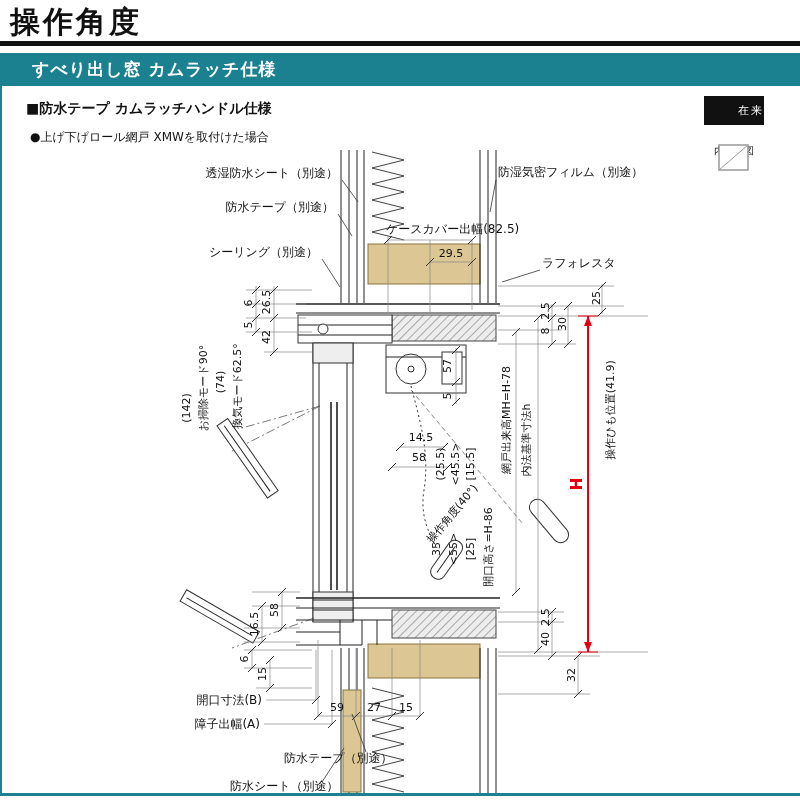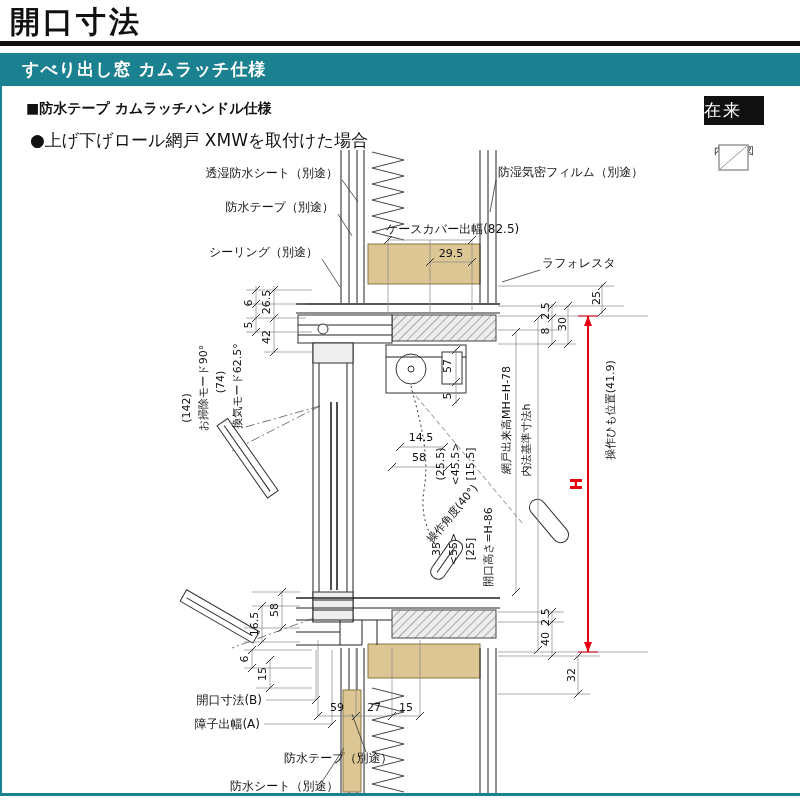--- a/index.html
+++ b/index.html
@@ -2,28 +2,28 @@
 <html><head>
 <meta charset="utf-8">
 <style>
   html,body{margin:0;padding:0}
   body{position:relative;width:800px;height:800px;background:#fff;overflow:hidden;
        font-family:"DejaVu Sans","Liberation Sans",sans-serif;color:#111}
   .abs{position:absolute}
   .title{left:10px;top:2px;font-size:30px;font-weight:bold;letter-spacing:3px}
   .title-rule{left:0;top:41px;width:800px;height:5px;background:#111}
   .banner{left:0;top:53px;width:800px;height:33px;background:#1b8090;color:#fff;
-          font-size:17px;font-weight:bold;line-height:33px;padding-left:22px;
+          font-size:17px;font-weight:bold;line-height:33px;padding-left:32px;
           box-sizing:border-box;letter-spacing:1px}
   .frame-left{left:0;top:86px;width:2px;height:710px;background:#1b8090}
   .frame-bottom{left:0;top:793px;width:800px;height:3px;background:#1b8090}
   .spec{left:26px;top:100px;font-size:14px;font-weight:bold}
-  .note{left:30px;top:129px;font-size:17px}
+  .note{left:30px;top:129px;font-size:12px}
   .badge{left:704px;top:96px;width:60px;height:29px;background:#111;color:#fff;
-         font-size:17px;text-align:left;line-height:29px;letter-spacing:2px}
+         font-size:11px;text-align:right;line-height:29px;letter-spacing:2px}
   .view-caption{left:704px;top:144px;width:60px;font-size:10px;text-align:center}
   .view-icon{left:716px;top:142px}
   .drawing{left:0;top:0}
   svg text{font-size:11px;fill:#111}
   svg text.co{font-size:12px}
   svg text.md{font-size:11px}
   svg text.red{fill:#e60012;font-weight:bold;font-size:15px}
   .ln{stroke:#222;stroke-width:1;fill:none}
   .th{stroke:#222;stroke-width:1.6;fill:none}
   .xt{stroke:#888;stroke-width:0.7;fill:none}
@@ -32,21 +32,21 @@
   .c40{stroke:#666;stroke-width:0.8;fill:none;stroke-dasharray:5 3}
   .rd{stroke:#e60012;fill:none}
   .wd{fill:#dcc693;stroke:#8a7544;stroke-width:1}
   .wh{fill:#fff;stroke:#333;stroke-width:1}
   .gz{stroke:#444;stroke-width:1;fill:none}
   .ld{stroke:#333;stroke-width:0.8;fill:none}
 </style>
 </head>
 <body>
 
-<div class="abs title">開口寸法</div>
+<div class="abs title">操作角度</div>
 <div class="abs title-rule"></div>
 <div class="abs banner">すべり出し窓 カムラッチ仕様</div>
 <div class="abs frame-left"></div>
 <div class="abs frame-bottom"></div>
 <div class="abs spec">■防水テープ カムラッチハンドル仕様</div>
 <div class="abs note">●上げ下げロール網戸 XMWを取付けた場合</div>
 <div class="abs badge">在来</div>
 <div class="abs view-caption">内観姿図</div>
 <svg class="abs view-icon" width="36" height="32">
   <rect x="3" y="3" width="29" height="25" fill="#fff" stroke="#999" stroke-width="1.5"></rect>

